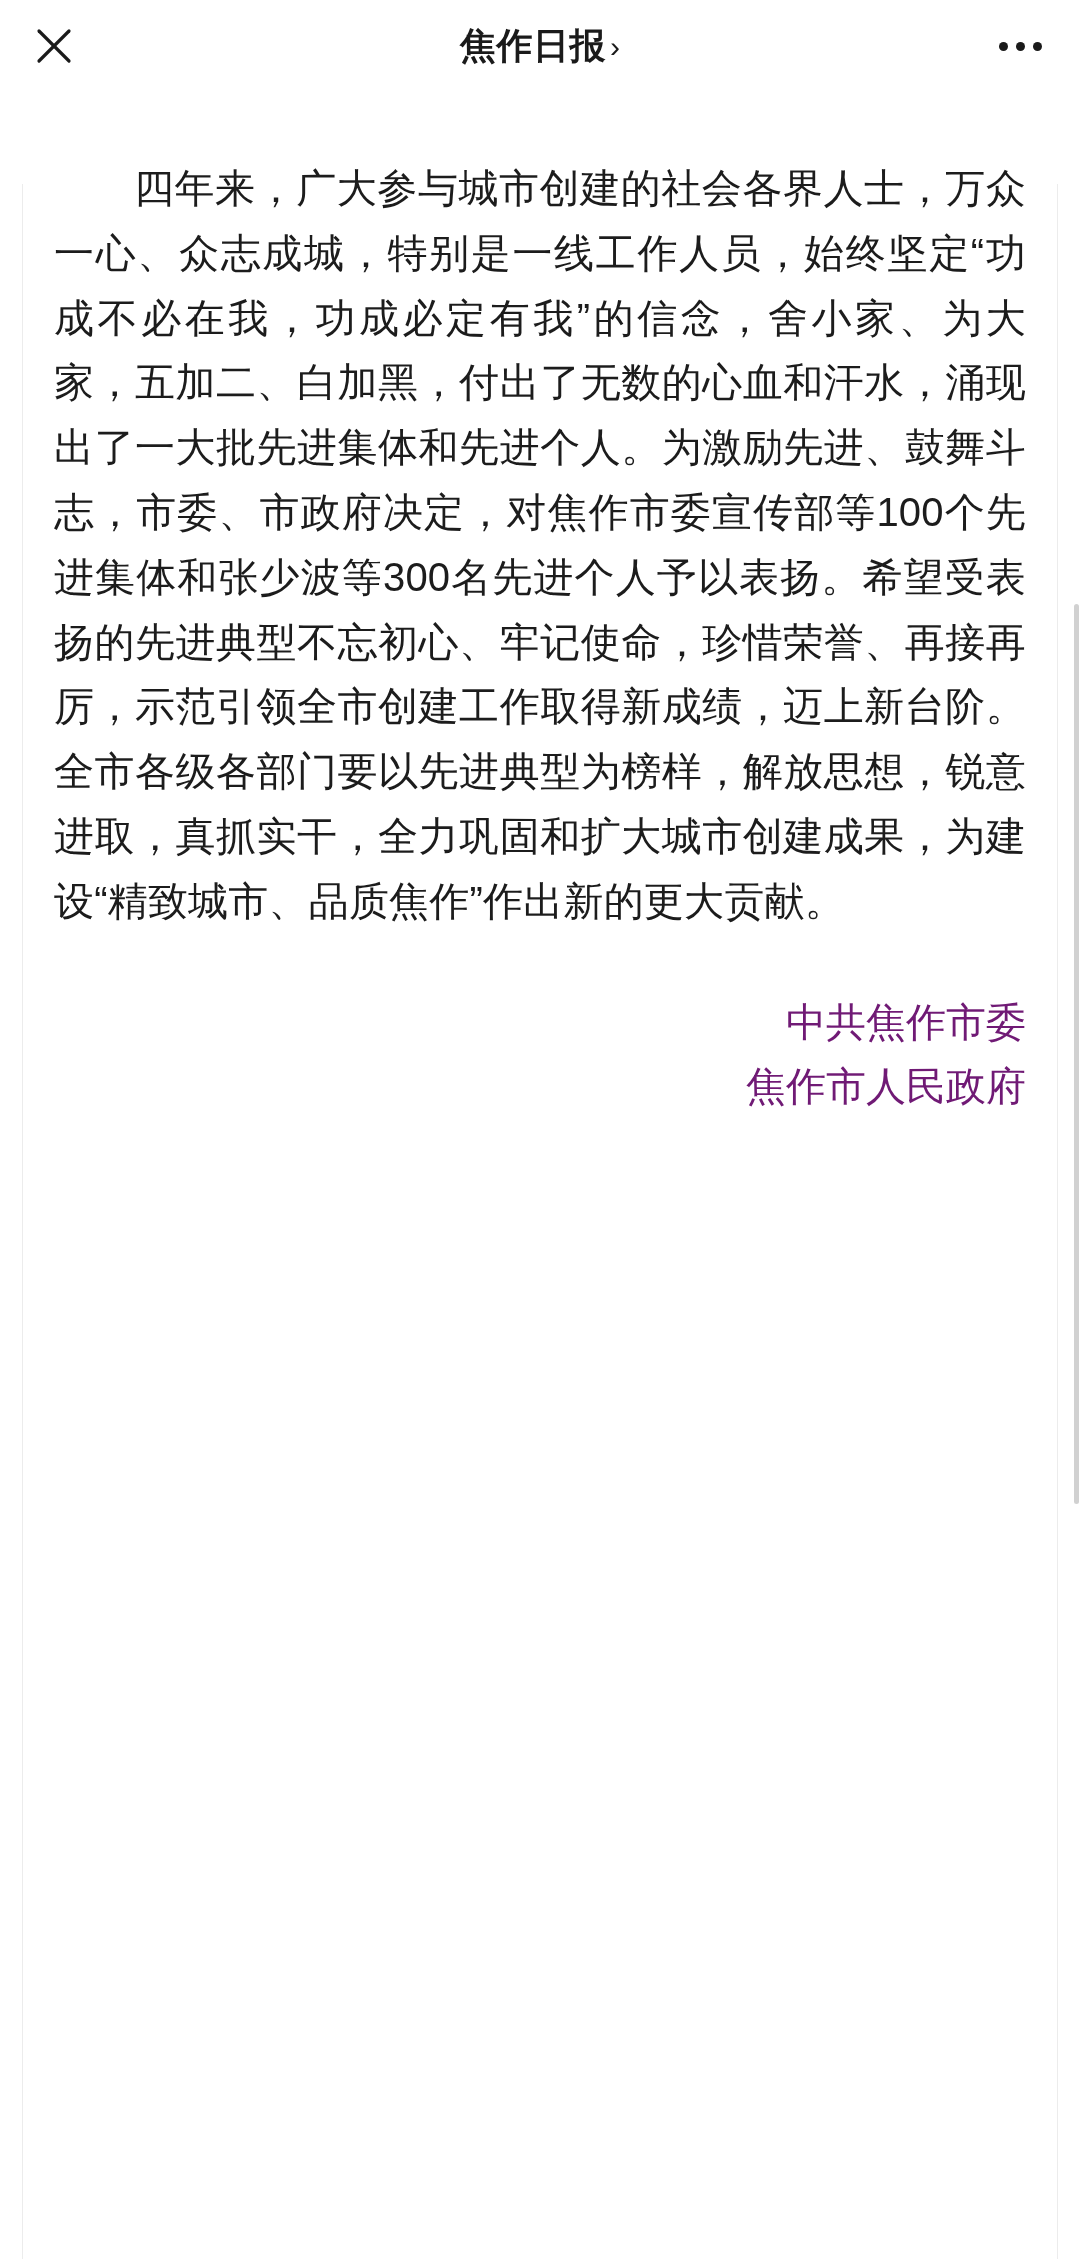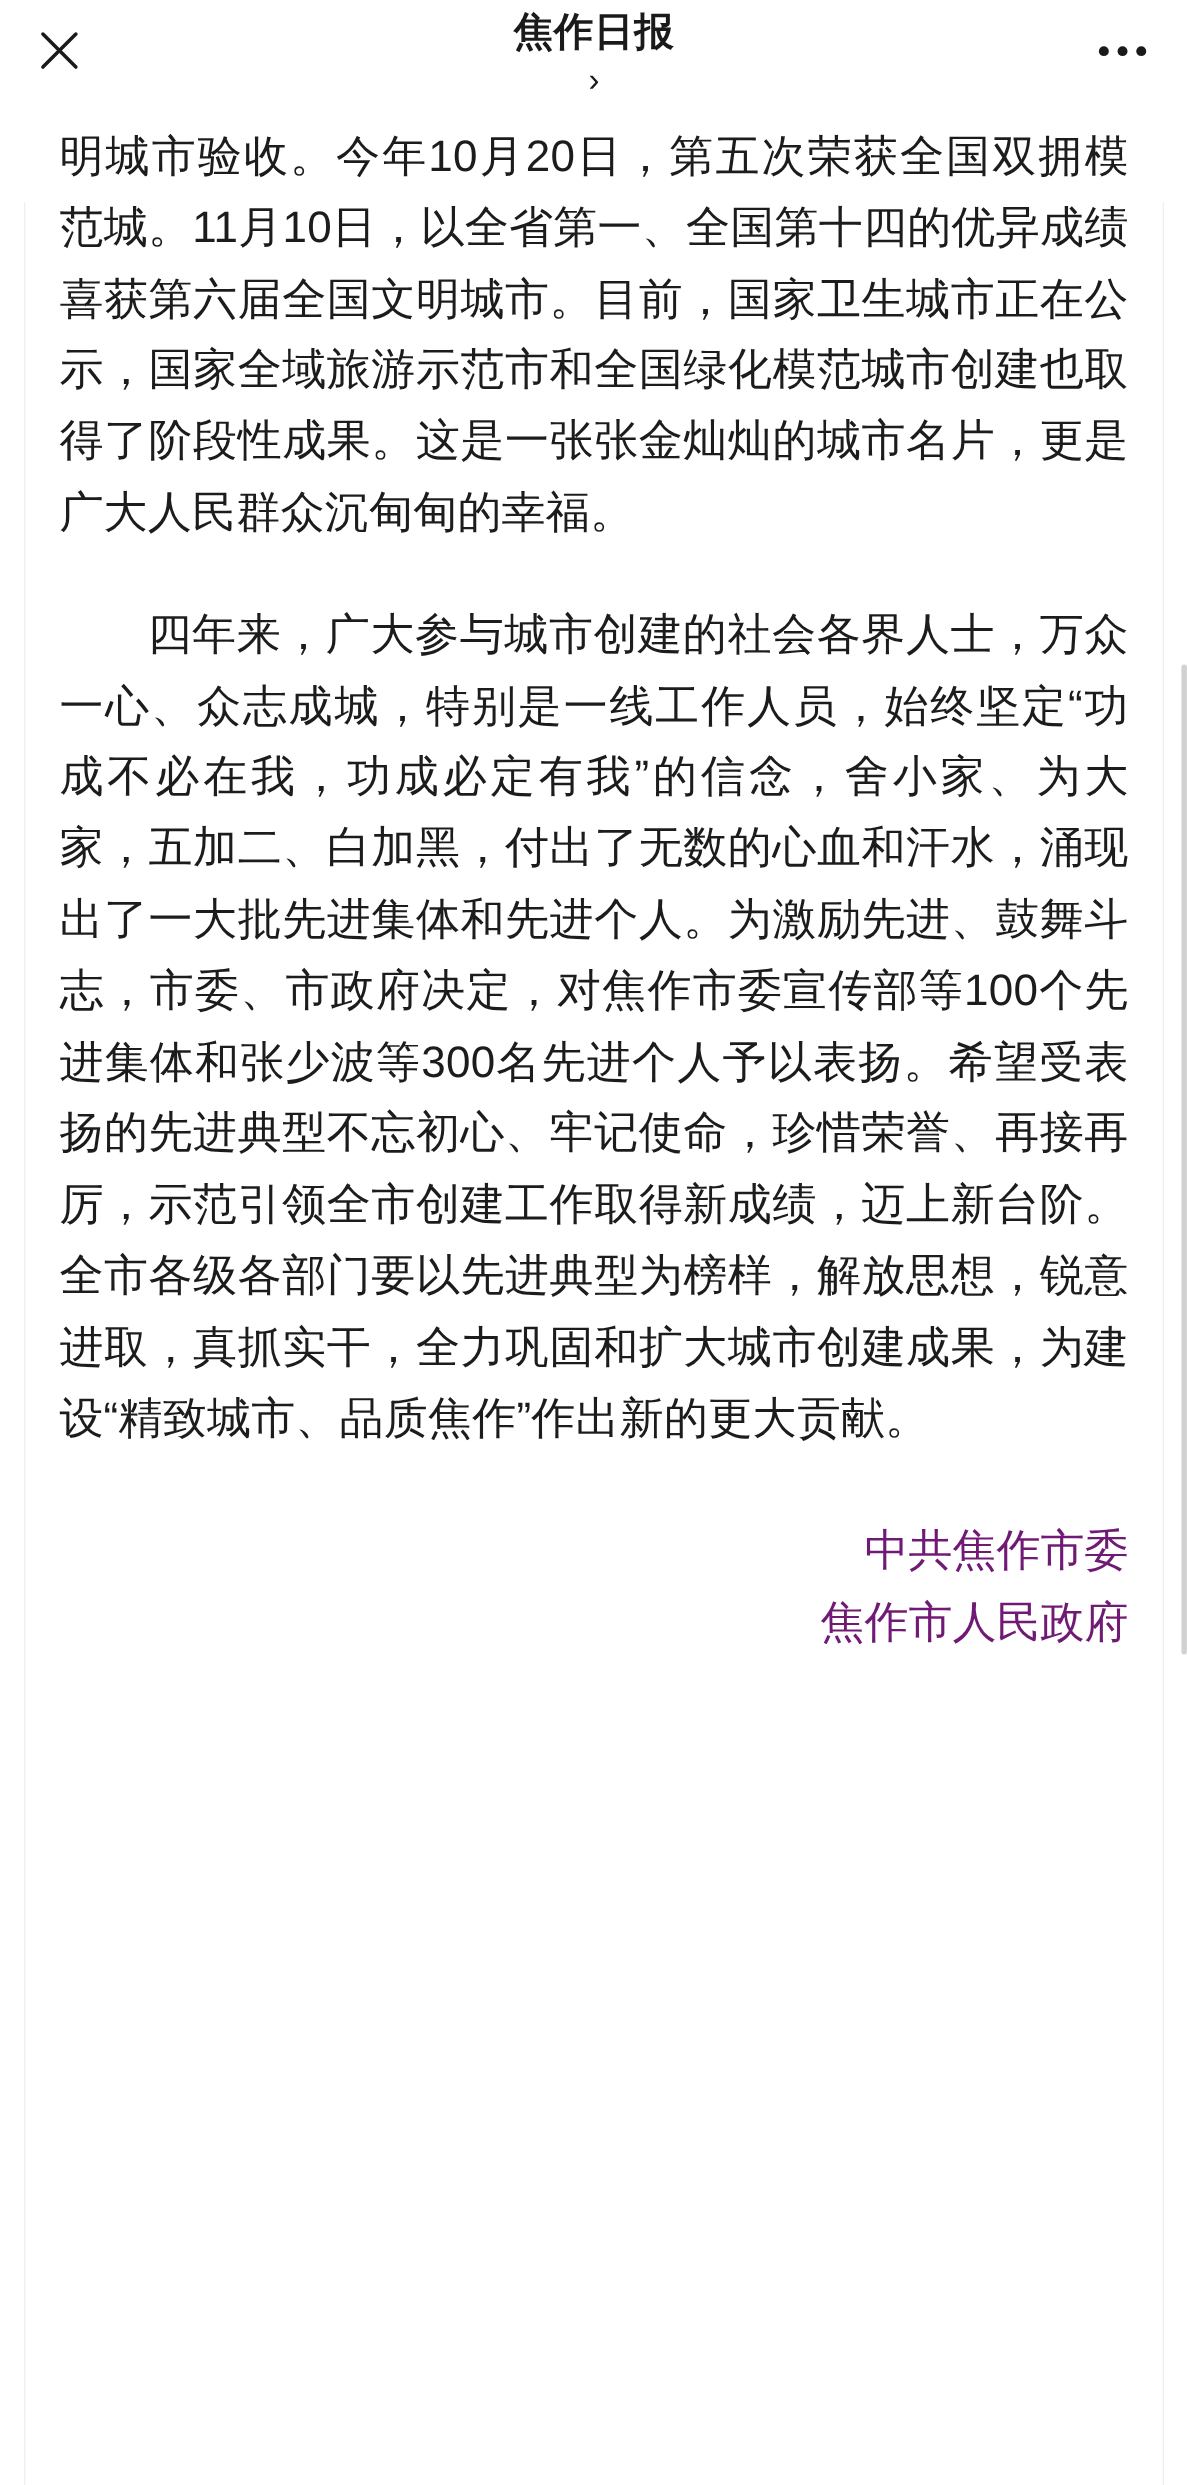--- a/index.html
+++ b/index.html
@@ -37,21 +37,20 @@
     cursor: pointer;
   }
   .nav-close svg { display: block; }
 
   .nav-title-wrap {
     display: flex;
     align-items: center;
     justify-content: flex-end;
     gap: 4px;
     cursor: pointer;
-    flex-direction: column;
   }
   .nav-title {
     font-size: 36px;
     color: #1a1a1a;
     font-weight: 600;
     letter-spacing: 0.5px;
   }
   .nav-chevron {
     font-size: 30px;
     color: #1a1a1a;
@@ -178,21 +177,20 @@
     <span class="dot"></span>
   </div>
 </div>
 
 <div class="article-scroll">
   <div class="page-edge-left"></div>
   <div class="page-edge-right"></div>
 
   <div class="article">
 
-    <p class="para">明城市验收。今年10月20日，第五次荣获全国双拥模范城。11月10日，以全省第一、全国第十四的优异成绩喜获第六届全国文明城市。目前，国家卫生城市正在公示，国家全域旅游示范市和全国绿化模范城市创建也取得了阶段性成果。这是一张张金灿灿的城市名片，更是广大人民群众沉甸甸的幸福。</p>
 
     <div class="para-gap"></div>
 
     <p class="para indent">四年来，广大参与城市创建的社会各界人士，万众一心、众志成城，特别是一线工作人员，始终坚定“功成不必在我，功成必定有我”的信念，舍小家、为大家，五加二、白加黑，付出了无数的心血和汗水，涌现出了一大批先进集体和先进个人。为激励先进、鼓舞斗志，市委、市政府决定，对焦作市委宣传部等100个先进集体和张少波等300名先进个人予以表扬。希望受表扬的先进典型不忘初心、牢记使命，珍惜荣誉、再接再厉，示范引领全市创建工作取得新成绩，迈上新台阶。全市各级各部门要以先进典型为榜样，解放思想，锐意进取，真抓实干，全力巩固和扩大城市创建成果，为建设“精致城市、品质焦作”作出新的更大贡献。</p>
 
     <div class="sign-block">
       <div class="sign-line">中共焦作市委</div>
       <div class="sign-line">焦作市人民政府</div>
     </div>
 

